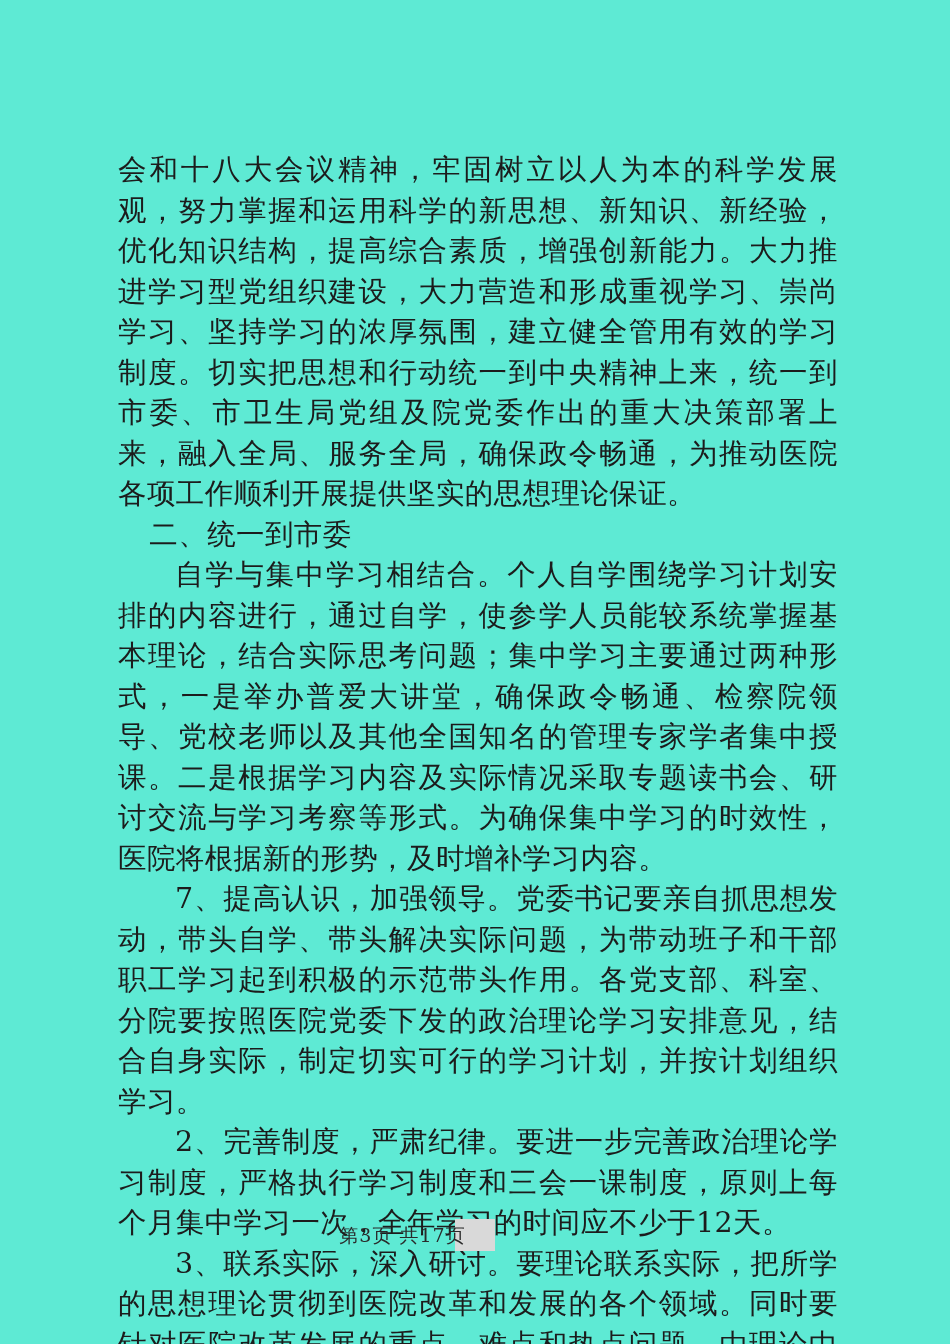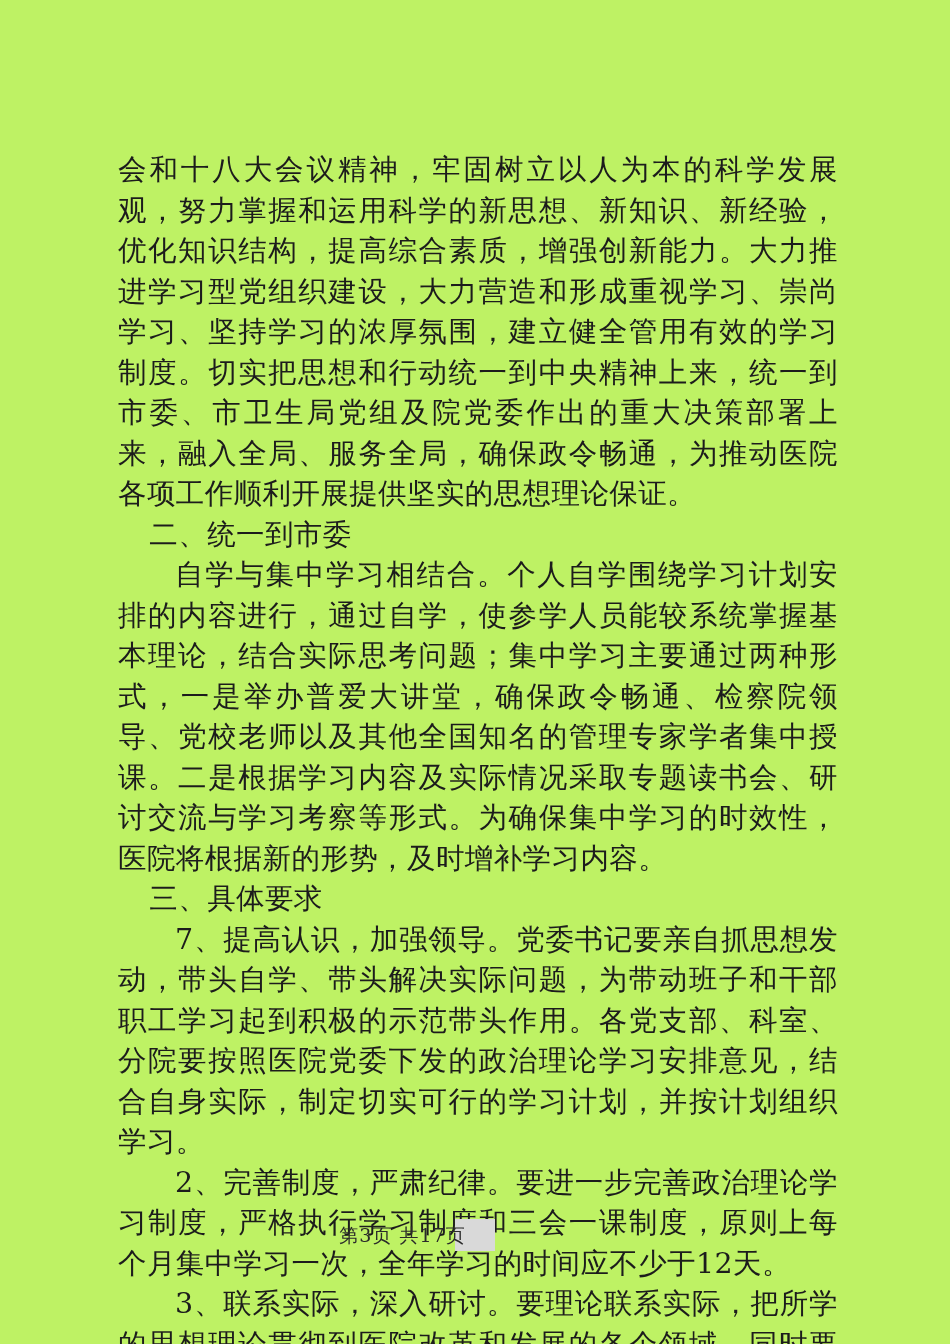--- a/index.html
+++ b/index.html
@@ -14,21 +14,21 @@
     color: #1b1b1b;
     position: relative;
     overflow: hidden;
   }
   .page {
     position: absolute;
     left: 0;
     top: 0;
     width: 950px;
     height: 1344px;
-    background: #bef264;
+    background: #5eead4;
   }
   .doc-body {
     position: absolute;
     left: 118px;
     top: 150px;
     width: 720px;
   }
   .para {
     font-size: 28.5px;
     line-height: 40.5px;
@@ -74,21 +74,20 @@
 </style>
 </head>
 <body>
 
 <div class="page">
 
   <div class="doc-body">
     <p class="para">会和十八大会议精神，牢固树立以人为本的科学发展观，努力掌握和运用科学的新思想、新知识、新经验，优化知识结构，提高综合素质，增强创新能力。大力推进学习型党组织建设，大力营造和形成重视学习、崇尚学习、坚持学习的浓厚氛围，建立健全管用有效的学习制度。切实把思想和行动统一到中央精神上来，统一到市委、市卫生局党组及院党委作出的重大决策部署上来，融入全局、服务全局，确保政令畅通，为推动医院各项工作顺利开展提供坚实的思想理论保证。</p>
     <p class="para indent1">二、统一到市委</p>
     <p class="para indent2">自学与集中学习相结合。个人自学围绕学习计划安排的内容进行，通过自学，使参学人员能较系统掌握基本理论，结合实际思考问题；集中学习主要通过两种形式，一是举办普爱大讲堂，确保政令畅通、检察院领导、党校老师以及其他全国知名的管理专家学者集中授课。二是根据学习内容及实际情况采取专题读书会、研讨交流与学习考察等形式。为确保集中学习的时效性，医院将根据新的形势，及时增补学习内容。</p>
-    <p class="para indent1">三、具体要求</p>
     <p class="para indent2">7、提高认识，加强领导。党委书记要亲自抓思想发动，带头自学、带头解决实际问题，为带动班子和干部职工学习起到积极的示范带头作用。各党支部、科室、分院要按照医院党委下发的政治理论学习安排意见，结合自身实际，制定切实可行的学习计划，并按计划组织学习。</p>
     <p class="para indent2">2、完善制度，严肃纪律。要进一步完善政治理论学习制度，严格执行学习制度和三会一课制度，原则上每个月集中学习一次，全年学习的时间应不少于12天。</p>
     <p class="para indent2">3、联系实际，深入研讨。要理论联系实际，把所学的思想理论贯彻到医院改革和发展的各个领域。同时要针对医院改革发展的重点、难点和热点问题，由理论中心组提出研讨题目，深入开展学习研讨活动，在自学和调研的基础上，每个领导班子成员至少要撰写1篇运用理论指导实践的体会文章。</p>
 
   </div>
 
   <div class="footer-bar"></div>
   <div class="footer">
     <div class="footer-inner"><span>第3页 共17页</span></div>
   </div>

